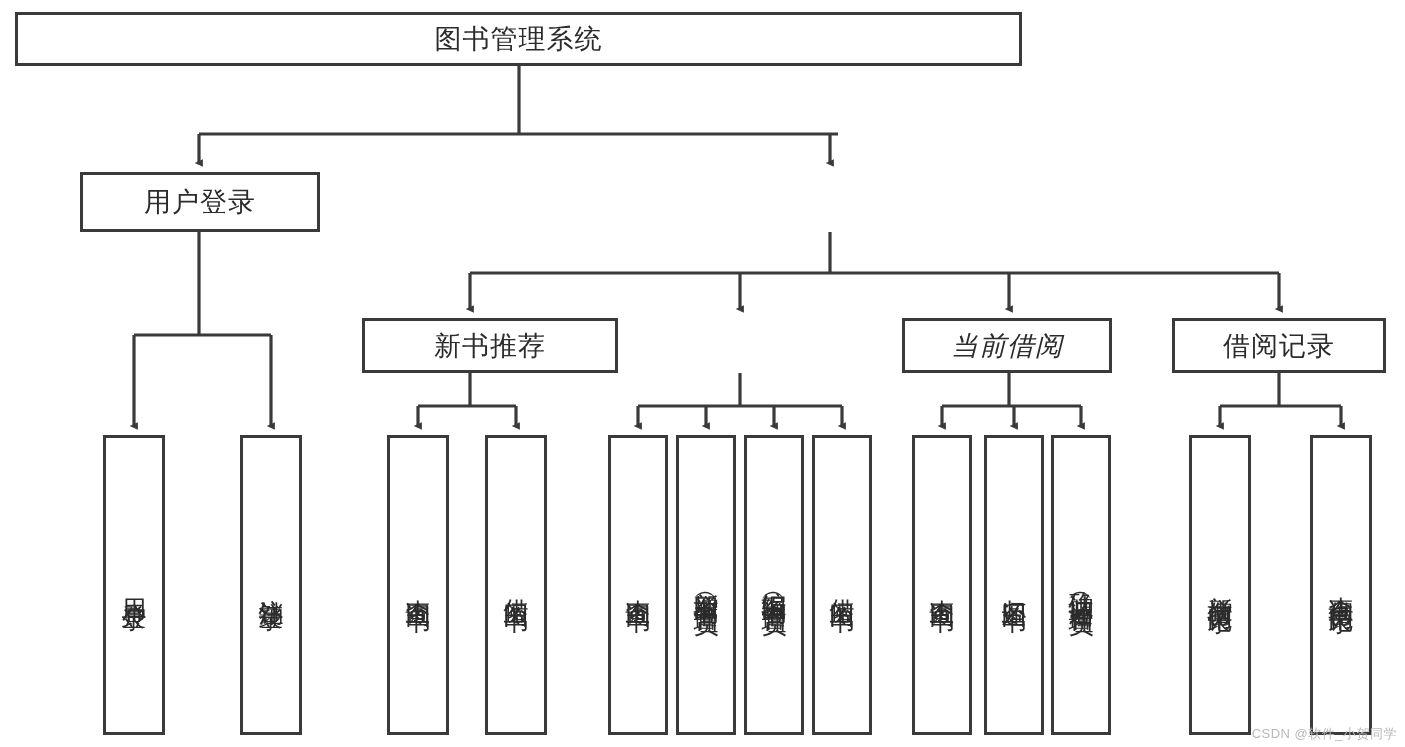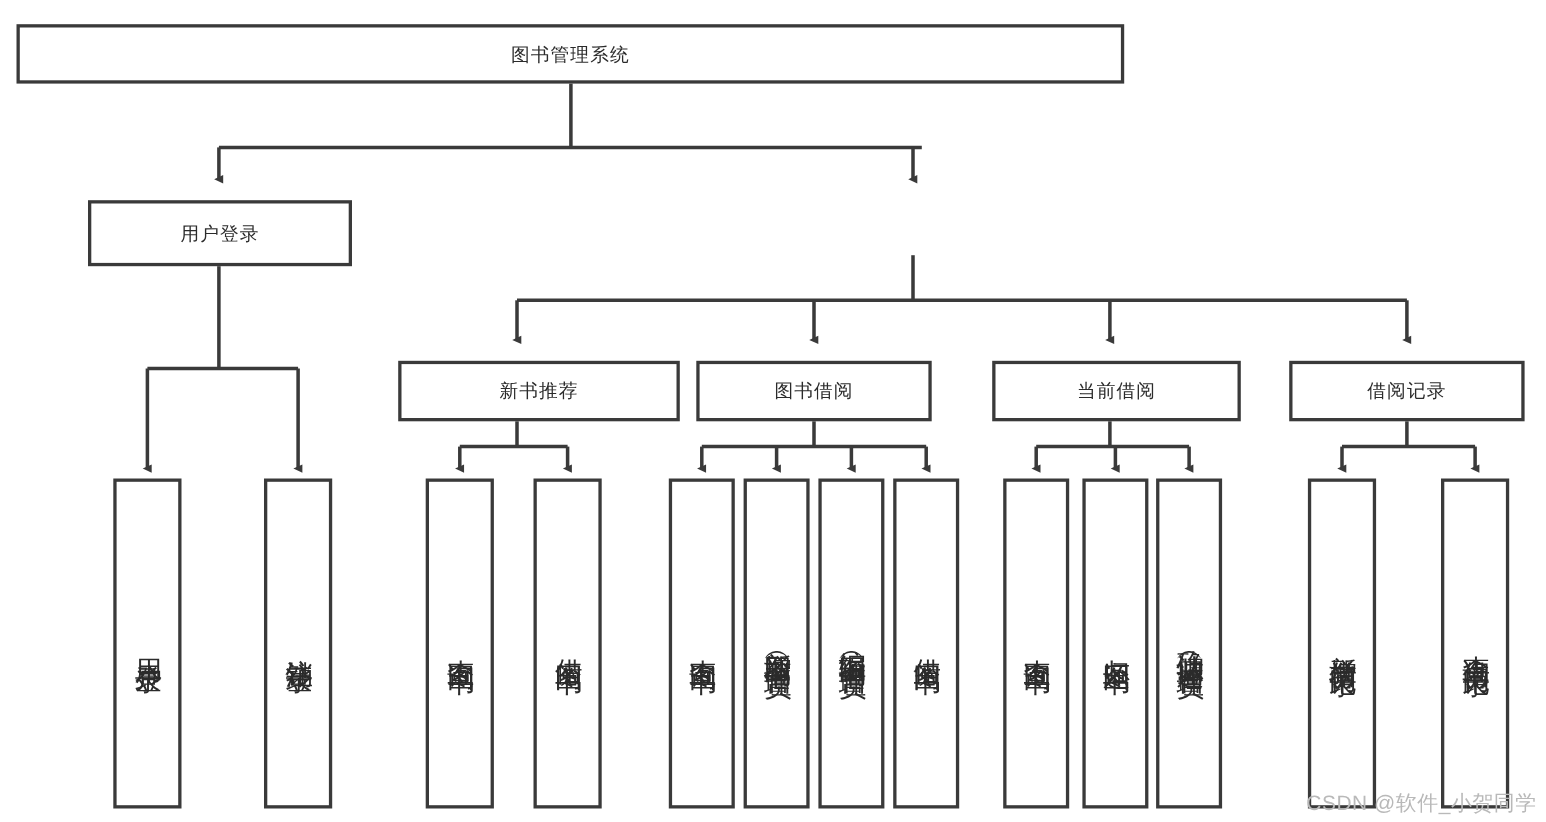--- a/index.html
+++ b/index.html
@@ -27,44 +27,43 @@
     position: absolute;
     box-sizing: border-box;
     background: #ffffff;
     border: 3px solid #3a3a3a;
     display: flex;
     align-items: center;
     justify-content: center;
     color: #2b2b2b;
   }
   .node.horiz {
-    font-size: 17px;
+    font-size: 27px;
     letter-spacing: 1px;
-    margin-top: 10px;
   }
   .node.vert {
     writing-mode: vertical-rl;
     text-orientation: upright;
     font-size: 25px;
     letter-spacing: 3px;
     padding-top: 4px;
     padding-bottom: 4px;
     line-height: 1;
   }
   .node.vert .vtext {
     writing-mode: vertical-rl;
     text-orientation: upright;
     display: block;
     white-space: nowrap;
   }
   .watermark {
     position: absolute;
     right: 8px;
     bottom: 4px;
-    font-size: 19px;
+    font-size: 13px;
     color: #b9b9b9;
     font-family: "Liberation Sans", "DejaVu Sans", sans-serif;
     white-space: nowrap;
     letter-spacing: 0.5px;
   }
 </style>
 </head>
 <body>
 
 <div id="canvas">
@@ -123,24 +122,21 @@
     <span>图书管理系统</span>
   </div>
 
   <div class="node horiz" id="n-l2-0" style="left: 80px; top: 172px; width: 240px; height: 60px;">
     <span>用户登录</span>
   </div>
 
   <div class="node horiz" id="n-l3-0" style="left: 362px; top: 318px; width: 256px; height: 55px;">
     <span>新书推荐</span>
   </div>
-  <div class="node horiz" id="n-l3-1" style="left: 633px; top: 318px; width: 214px; height: 55px;">
-    <span>图书借阅</span>
-  </div>
-  <div class="node horiz" id="n-l3-2" style="left: 902px; top: 318px; width: 226px; height: 55px;">
+  <div class="node horiz" id="n-l3-2" style="left: 902px; top: 318px; width: 210px; height: 55px; font-style: italic;">
     <span>当前借阅</span>
   </div>
   <div class="node horiz" id="n-l3-3" style="left: 1172px; top: 318px; width: 214px; height: 55px;">
     <span>借阅记录</span>
   </div>
 
   <div class="node vert" id="n-leaf-0" style="left: 103px; top: 435px; width: 62px; height: 300px;">
     <span class="vtext" style="font-size: 25px;">用户登录</span>
   </div>
   <div class="node vert" id="n-leaf-1" style="left: 240px; top: 435px; width: 62px; height: 300px;">

